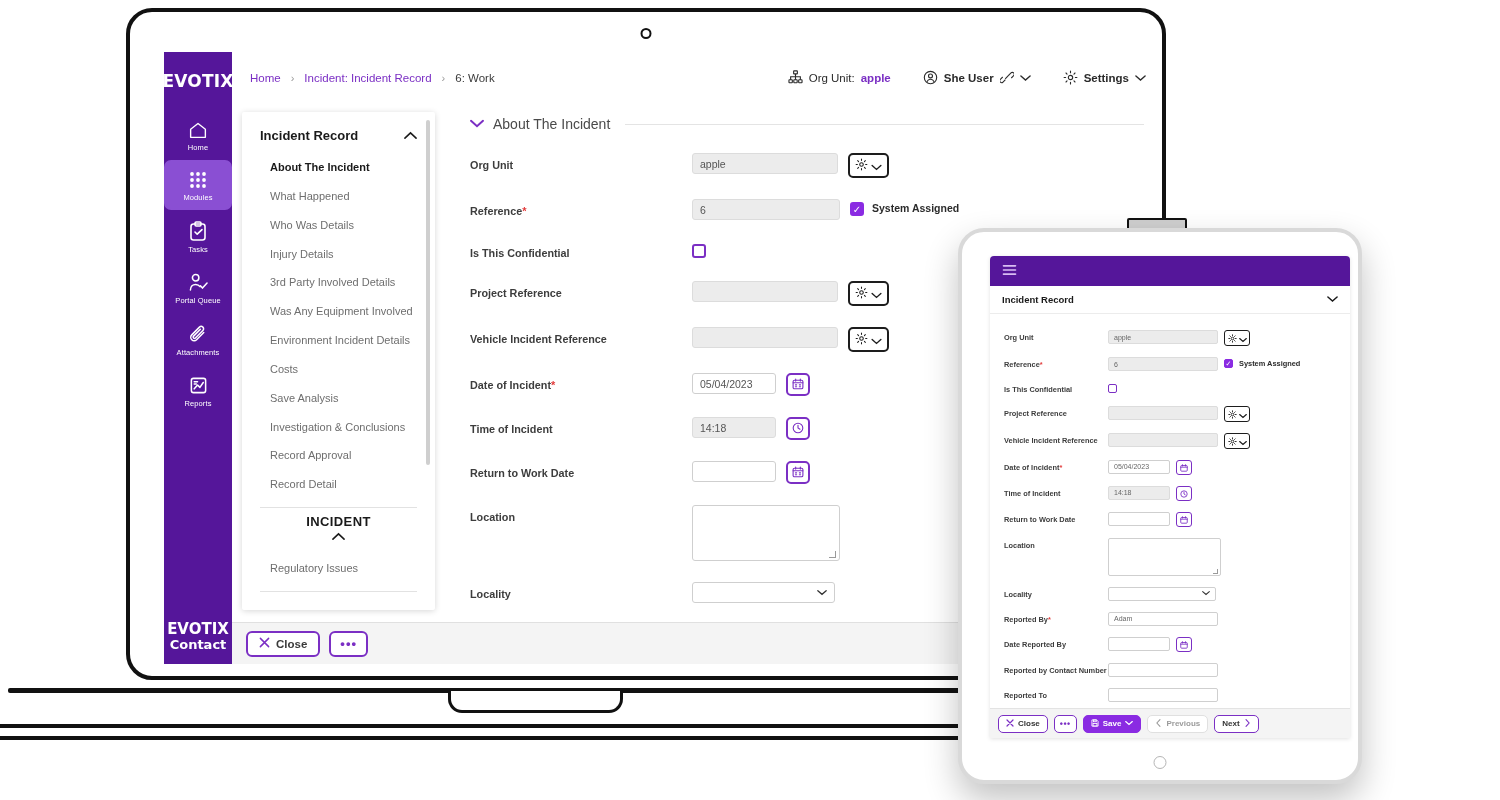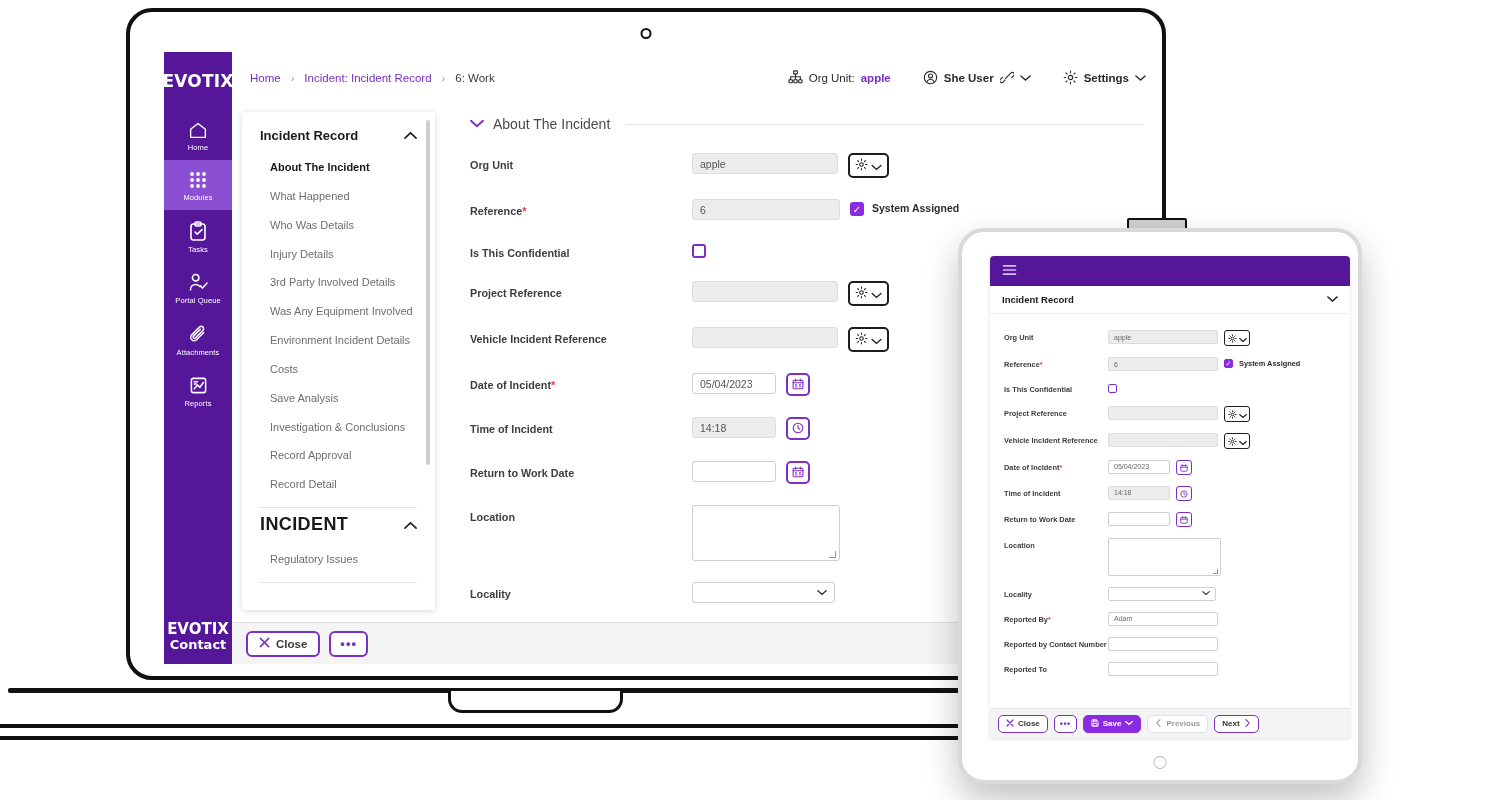--- a/index.html
+++ b/index.html
@@ -67,21 +67,21 @@
   }
   .brand-logo {
     width: 100%; height: 58px; display: flex; align-items: center; justify-content: center;
     color: #ffffff; font-weight: 800; font-size: 17px; letter-spacing: .2px;
     font-family: "DejaVu Sans", sans-serif;
   }
   .nav-item {
     width: 100%; padding: 11px 0 8px; display: flex; flex-direction: column;
     align-items: center; gap: 4px; color: #ffffff; cursor: pointer;
   }
-  .nav-item.active { background: #8A4FD3; }
+  .nav-item.active { background: #8A4FD3; border-radius: 7px; }
   .nav-item .nlabel { font-size: 7.5px; letter-spacing: .1px; }
   .nav-item svg { display: block; }
   .nav-spacer { flex: 1 1 auto; }
   .brand-foot {
     width: 100%; padding-bottom: 12px; text-align: center; color: #fff;
     font-family: "DejaVu Sans", sans-serif;
   }
   .brand-foot .bf1 { font-weight: 800; font-size: 15px; line-height: 1.05; }
   .brand-foot .bf2 { font-weight: 700; font-size: 13px; line-height: 1.1; }
 
@@ -108,21 +108,21 @@
     width: 193px; height: 498px; background: #ffffff;
     box-shadow: 0 1px 6px rgba(0,0,0,.16); border-radius: 2px;
     position: relative; overflow: hidden;
   }
   .secnav-inner { padding: 12px 18px 0 18px; }
   .sec-head {
     display: flex; align-items: center; justify-content: space-between;
     font-size: 13px; font-weight: 700; color: #1a1a1a; padding: 4px 0 10px;
     cursor: pointer;
   }
-  .sec-head.small { font-size: 18px; letter-spacing: .4px; }
+  .sec-head.small { font-size: 13px; letter-spacing: .4px; flex-direction: column; }
   .sec-list { display: flex; flex-direction: column; }
   .sec-list a {
     font-size: 11px; color: #6e6e6e; padding: 7px 0 7px 10px; text-decoration: none;
     line-height: 1.35; cursor: pointer;
   }
   .sec-list a.current { color: #1a1a1a; font-weight: 700; }
   .sec-div { height: 1px; background: #e2e2e2; margin: 8px 0 2px; }
   .secnav-sb {
     position: absolute; right: 5px; top: 8px; width: 4px; height: 345px;
     background: #cfcfcf; border-radius: 3px; cursor: pointer;
@@ -843,20 +843,34 @@
 
         <div class="t-row">
           <div class="t-label">
             <span>Reported By</span><span class="req">*</span>
           </div>
           <div class="t-ctl">
             <div class="t-inp w">Adam</div>
           </div>
         </div>
 
+        <div class="t-row">
+          <div class="t-label">Date Reported By</div>
+          <div class="t-ctl">
+            <div class="t-inp s"></div>
+            <div class="t-ibtn">
+              <span>
+                <svg width="8" height="8" viewBox="0 0 14 14" fill="none" stroke="#7B2FC4" stroke-width="1.5">
+                    <rect x="1.3" y="2.6" width="11.4" height="10" rx="1.6"></rect>
+                    <path d="M1.3 5.6 h11.4 M4.3 1.2 v2.4 M9.7 1.2 v2.4" stroke-linecap="round"></path>
+                  </svg>
+              </span>
+            </div>
+          </div>
+        </div>
 
         <div class="t-row">
           <div class="t-label">Reported by Contact Number</div>
           <div class="t-ctl">
             <div class="t-inp w"></div>
           </div>
         </div>
 
         <div class="t-row">
           <div class="t-label">Reported To</div>

